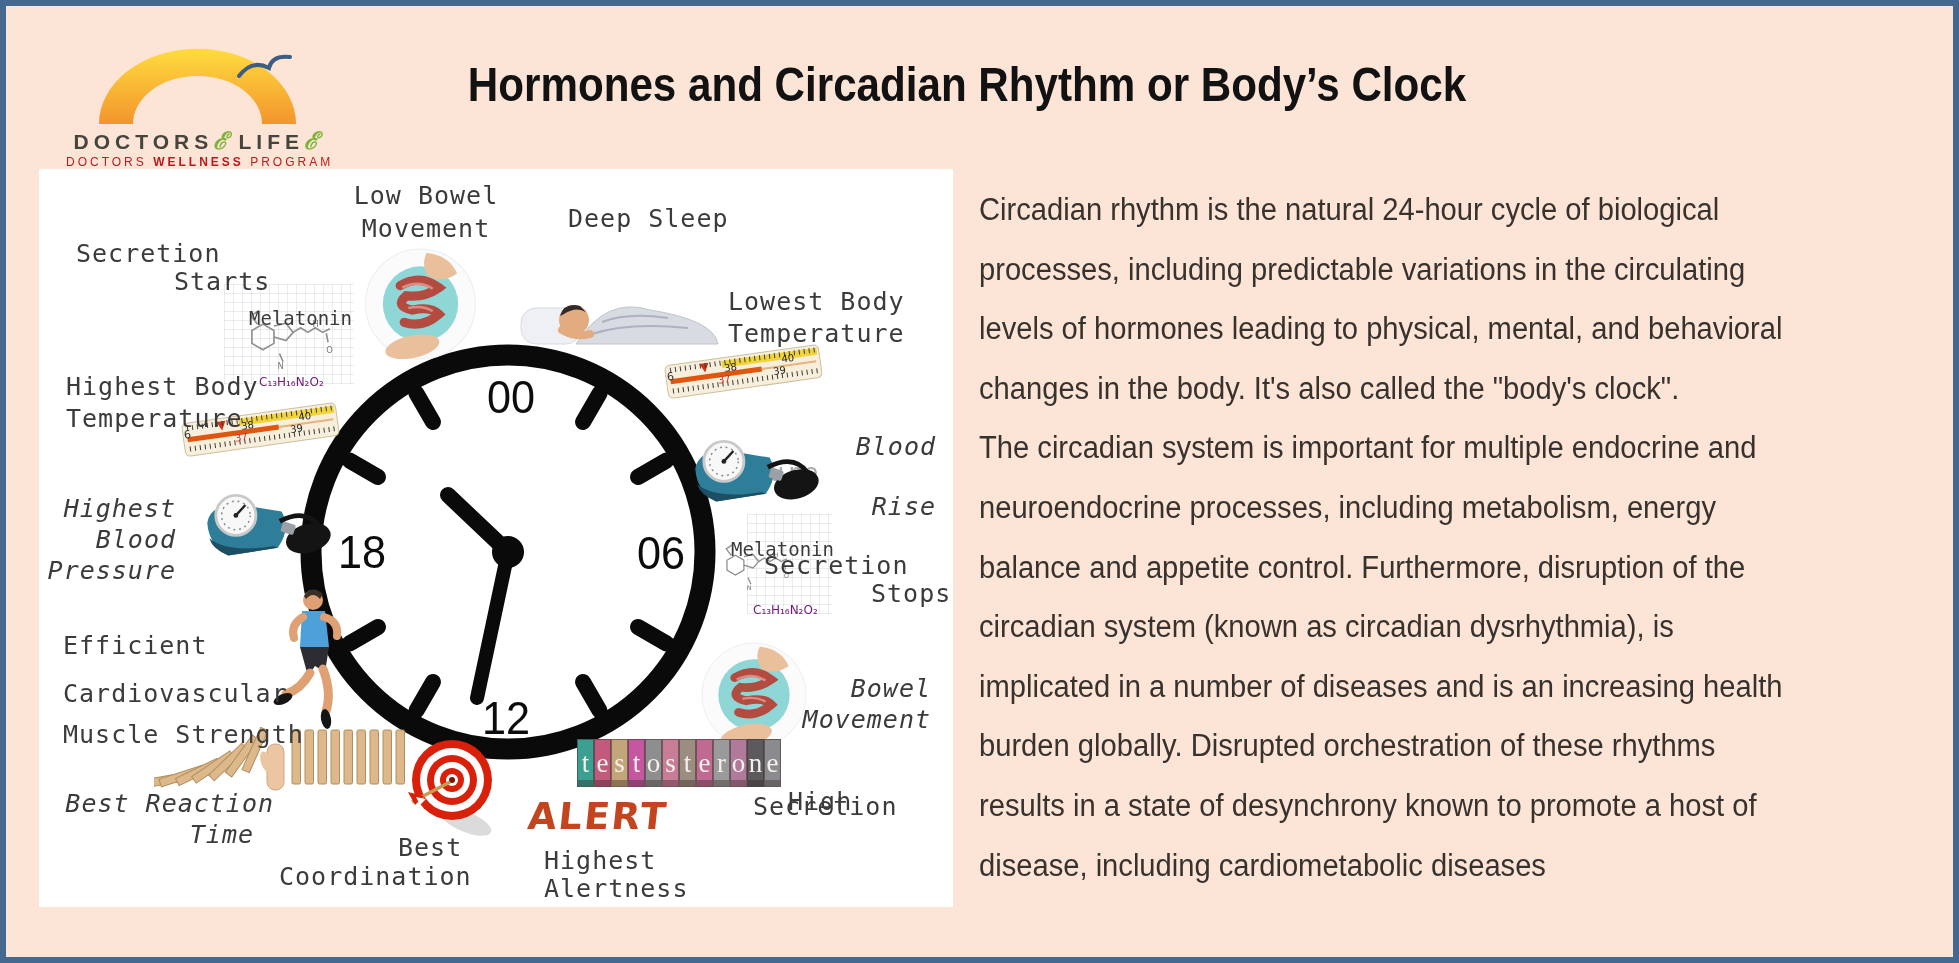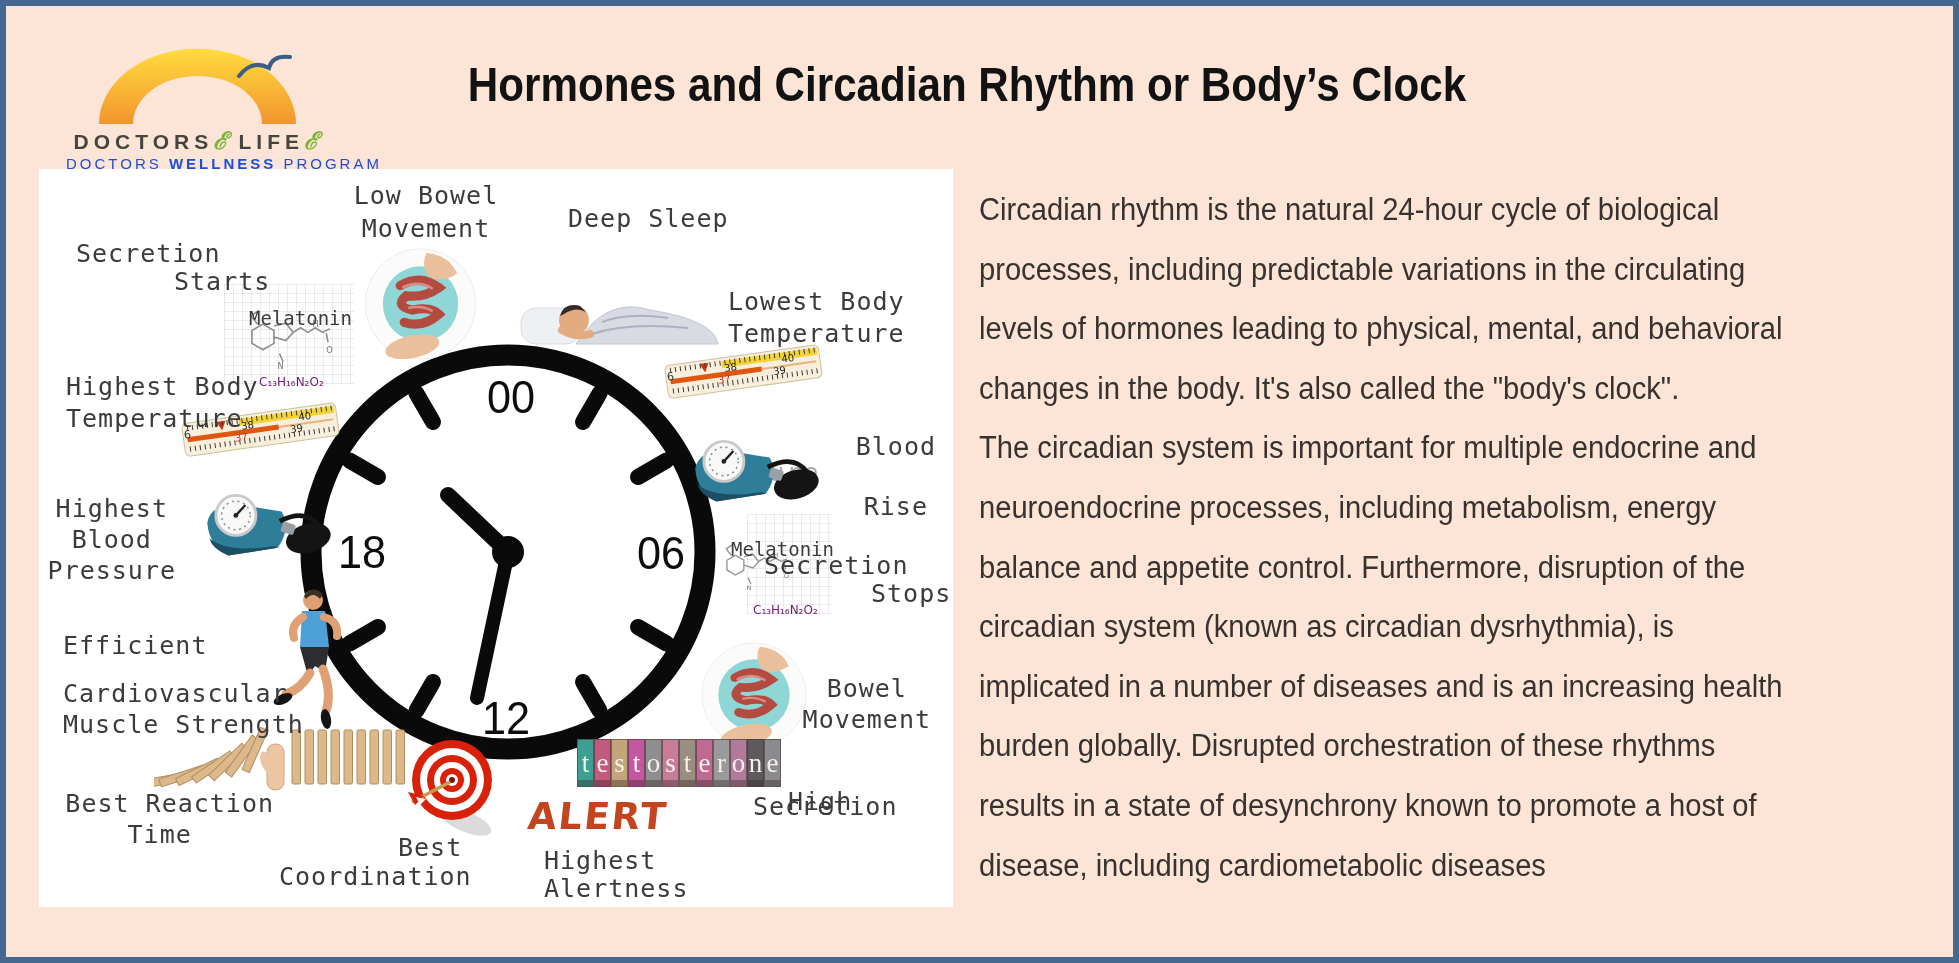--- a/index.html
+++ b/index.html
@@ -6,37 +6,37 @@
   .frame{position:relative;width:1959px;height:963px;box-sizing:border-box;
          background:#fce4d6;border:6px solid #44688f;overflow:hidden;
          font-family:"Liberation Sans",sans-serif;}
   
   .logo-svg{position:absolute;left:85px;top:36px;}
   .brand{position:absolute;left:60px;top:117px;width:260px;text-align:center;
          font-size:21px;letter-spacing:5px;color:#45453e;font-weight:600;white-space:nowrap;}
   .brand .flourish{font-family:"DejaVu Serif",serif;font-style:italic;color:#7fb43c;
          font-size:24px;letter-spacing:0;}
   .tagline{position:absolute;left:60px;top:149px;width:260px;text-align:center;
-         font-size:15px;letter-spacing:3px;color:#1d4ed8;white-space:nowrap;}
+         font-size:12px;letter-spacing:3px;color:#b91c1c;white-space:nowrap;}
   .tagline b{font-weight:700;}
   
   .title{position:absolute;left:961px;top:50px;transform:translateX(-50%) scaleX(.86);
          font-size:49px;font-weight:600;color:#121212;white-space:nowrap;}
   
   .article{position:absolute;left:973px;top:174px;width:1010px;
            transform:scaleX(.94);transform-origin:0 0;}
   .article .line{height:59.6px;line-height:59.6px;font-size:31px;color:#38322e;
            white-space:nowrap;}
   
   .panel{position:absolute;left:33px;top:163px;width:914px;height:738px;background:#fff;}
   .lbl{position:absolute;font-family:"DejaVu Sans Mono",monospace;font-size:25px;
        color:#3b3b3b;white-space:nowrap;letter-spacing:1px;z-index:3;}
   .lbl.sm{font-size:19px;letter-spacing:0;margin-top:16px;}
   .lbl.xs{font-size:12px;letter-spacing:0;font-family:"DejaVu Sans",sans-serif;color:#701a75;}
-  .lbl.right{text-align:center;}
+  .lbl.right{text-align:right;font-style:italic;}
   .lbl.center{text-align:center;}
   .num{position:absolute;font-size:47px;font-weight:500;color:#0c0c0c;z-index:2;
        transform:translate(-50%,-50%) scaleX(.92);white-space:nowrap;}
   .grid{position:absolute;z-index:0;opacity:.5;background:
         repeating-linear-gradient(0deg,rgba(130,150,170,.35) 0 1px,transparent 1px 9px),
         repeating-linear-gradient(90deg,rgba(130,150,170,.35) 0 1px,transparent 1px 9px);}
   .icon{position:absolute;z-index:2;}
   .ring{position:absolute;left:0;top:0;z-index:1;}
   .hiddenlbl{position:absolute;font-family:"DejaVu Sans Mono",monospace;font-size:25px;
        color:#a8a8a8;z-index:1;letter-spacing:2px;}
@@ -262,21 +262,21 @@
       <line x1="48" y1="34" x2="58" y2="23" stroke="#222" stroke-width="2.5"></line>
       <circle cx="48" cy="34" r="2.5" fill="#222"></circle>
       <path d="M94 40 Q122 26 136 46" stroke="#141414" stroke-width="5" fill="none"></path>
       <ellipse cx="124" cy="58" rx="24" ry="15" fill="#141414" transform="rotate(-16 124 58)"></ellipse>
       <rect x="96" y="42" width="14" height="11" rx="2" fill="#9aa0a6" transform="rotate(18 103 47)"></rect>
     </svg>
 
     <div class="lbl" style="left:24px;top:462px;">
       <div>Efficient</div>
       <div style="margin-top:19px;">Cardiovascular</div>
-      <div style="margin-top:2px;">Muscle Strength</div>
+      <div style="margin-top:12px;">Muscle Strength</div>
     </div>
     <svg class="icon" style="left:233px;top:417px;" width="78" height="152" viewBox="0 0 78 152">
       <circle cx="41" cy="14" r="10" fill="#dfa173"></circle>
       <path d="M32 10 Q40 -2 51 8 L48 13 Q41 5 34 13 Z" fill="#3a3028"></path>
       <path d="M30 25 L53 25 L57 61 Q42 69 28 61 Z" fill="#4ea0d8"></path>
       <path d="M52 31 q15 4 13 19" stroke="#dfa173" stroke-width="8" fill="none" stroke-linecap="round"></path>
       <path d="M31 31 q-13 8 -9 21" stroke="#dfa173" stroke-width="8" fill="none" stroke-linecap="round"></path>
       <path d="M28 61 L57 61 L53 86 L43 80 L36 90 Z" fill="#2c2c31"></path>
       <path d="M38 87 q-9 16 -24 21" stroke="#dfa173" stroke-width="9" fill="none" stroke-linecap="round"></path>
       <path d="M51 83 q9 24 3 42" stroke="#dfa173" stroke-width="9" fill="none" stroke-linecap="round"></path>

